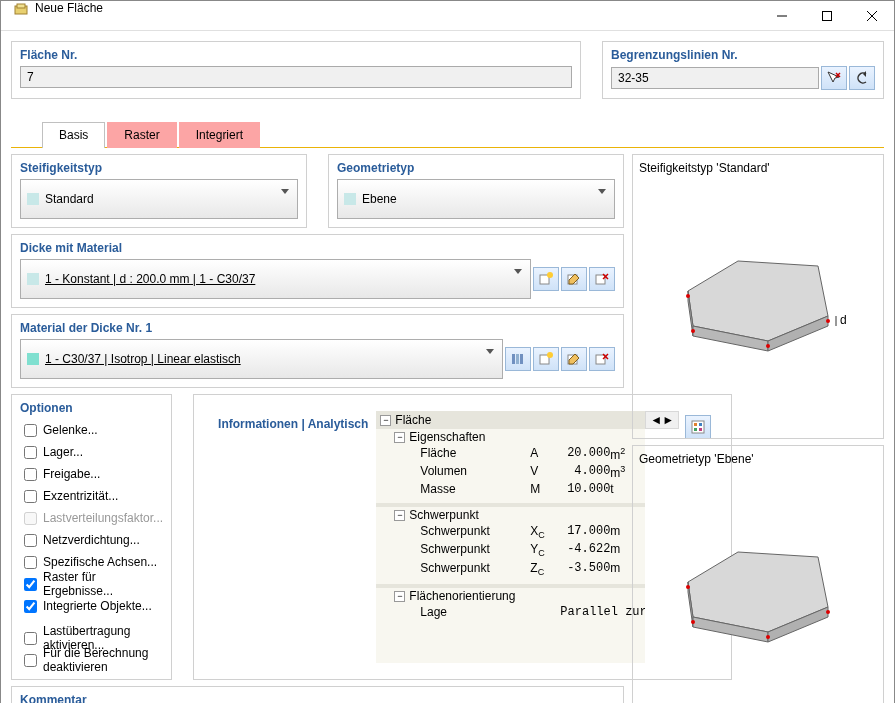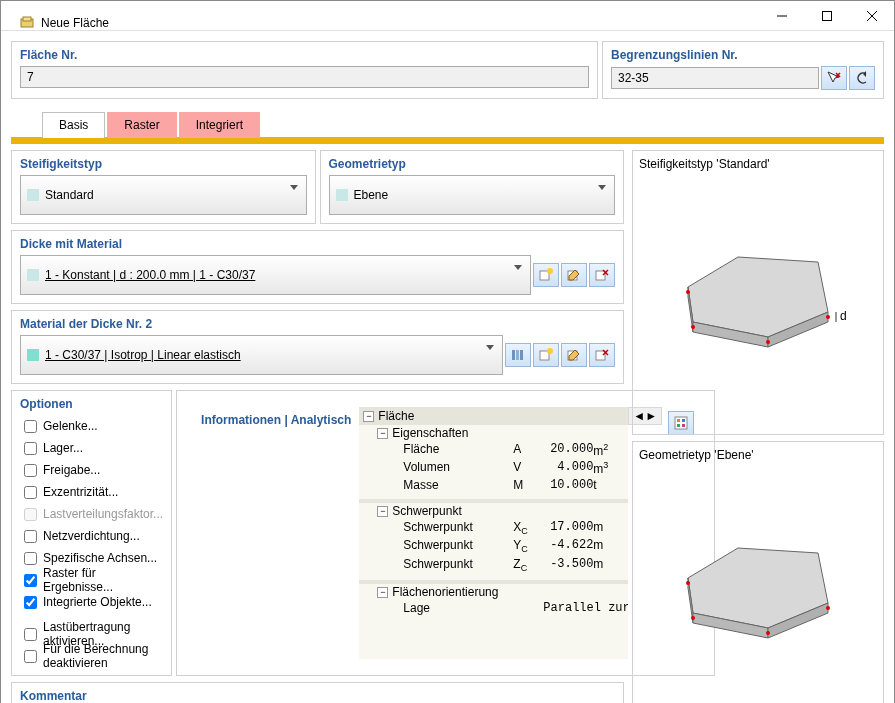--- a/index.html
+++ b/index.html
@@ -1,33 +1,33 @@
 <!DOCTYPE html>
 <html><head>
 <meta charset="utf-8">
 <style>
 * { box-sizing: border-box; font-family: "Segoe UI", Tahoma, sans-serif; font-size: 12px; }
 body { margin: 0; background: #fff; }
 .window { width: 895px; height: 703px; border: 1px solid #888; display: flex; flex-direction: column; }
-.titlebar { height: 30px; display: flex; align-items: flex-end; padding: 0 0 0 18px; border-bottom: 1px solid #e0e0e0; }
+.titlebar { height: 30px; display: flex; align-items: flex-start; padding: 0 0 0 12px; border-bottom: 1px solid #e0e0e0; }
 .titlebar .icon { width: 16px; height: 16px; margin-right: 6px; }
 .titlebar .title { flex: 1; }
 .winbtns { display: flex; }
 .winbtn { width: 45px; height: 29px; display: flex; align-items: center; justify-content: center; }
 .content { flex: 1; padding: 10px; display: flex; flex-direction: column; gap: 6px; background: #fff; }
-.row { display: flex; gap: 4px; }
+.row { display: flex; gap: 21px; }
 .panel { border: 1px solid #d0d0d0; padding: 6px 8px 8px 8px; }
 .panel-title { color: #2a5c9a; font-weight: 600; margin-bottom: 4px; }
 .input { width: 100%; height: 22px; border: 1px solid #aaa; background: #f0f0f0; padding: 0 6px; display: flex; align-items: center; }
 .dropdown { position: relative; width: 100%; height: 40px; border: 1px solid #adadad; background: linear-gradient(#fff,#e8e8e8); display: flex; align-items: center; padding: 0 22px 0 6px; }
 .dropdown::after { content: ""; position: absolute; right: 8px; top: 9px; border-left: 4px solid transparent; border-right: 4px solid transparent; border-top: 5px solid #555; }
 .sq { width: 12px; height: 12px; background: #c8e8e8; margin-right: 6px; flex-shrink: 0; }
 .iconbtn { width: 26px; height: 24px; border: 1px solid #9ab8d8; background: linear-gradient(#eaf3ff,#cfe2f8); display: flex; align-items: center; justify-content: center; margin-left: 2px; }
 .iconbtn svg { width: 16px; height: 16px; }
-.tabs { display: flex; border-bottom: 7px solid #eab308; margin-top: 6px; padding-left: 31px; }
+.tabs { display: flex; border-bottom: 1px solid #eab308; margin-top: 16px; padding-left: 31px; }
 .tab { padding: 5px 16px 6px 16px; border: 1px solid transparent; border-bottom: none; position: relative; top: 1px; background: #fca5a5; margin-right: 2px; cursor: default; }
 .tab.active { background: #fff; border-color: #c0c0c0; }
 .main { display: flex; gap: 8px; flex: 1; min-height: 0; }
 .left { flex: 1; display: flex; flex-direction: column; gap: 6px; min-width: 0; }
 .right { width: 252px; display: flex; flex-direction: column; gap: 6px; }
 .combo-row { display: flex; align-items: center; text-align: right; }
 .combo-row .dropdown { flex: 1; text-decoration: underline; }
 .chklist .item { display: flex; align-items: center; height: 22px; }
 .chklist input { margin-right: 6px; }
 .chklist .disabled { color: #999; }
@@ -160,21 +160,21 @@
                 <svg viewBox="0 0 16 16">
                   <rect x="2" y="4" width="9" height="9" fill="#fff" stroke="#888"></rect>
                   <line x1="9" y1="3" x2="14" y2="8" stroke="#c00" stroke-width="1.5"></line>
                   <line x1="14" y1="3" x2="9" y2="8" stroke="#c00" stroke-width="1.5"></line>
                 </svg>
               </div>
           </div>
         </div>
 
         <div class="panel">
-          <div class="panel-title">Material der Dicke Nr. 2</div>
+          <div class="panel-title">Material der Dicke Nr. 1</div>
           <div class="combo-row">
             <div class="dropdown">
                 <span class="sq" style="background:#80e0d0"></span>
                 <span>1 - C30/37 | Isotrop | Linear elastisch</span>
               </div>
             <div class="iconbtn">
                 <svg viewBox="0 0 16 16">
                   <rect x="2" y="3" width="3" height="10" fill="#7090c0"></rect>
                   <rect x="6" y="3" width="3" height="10" fill="#90b0d0"></rect>
                   <rect x="10" y="3" width="3" height="10" fill="#7090c0"></rect>

